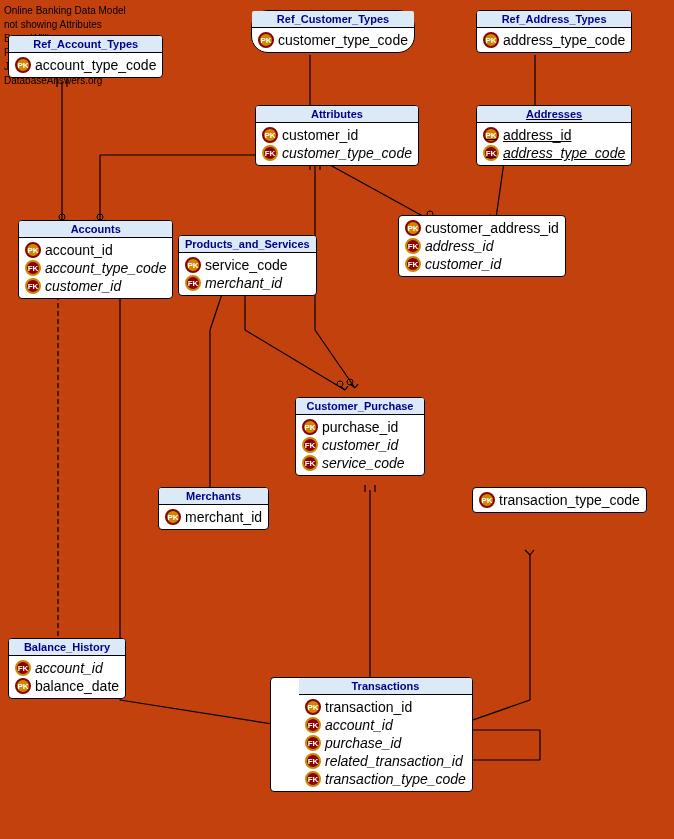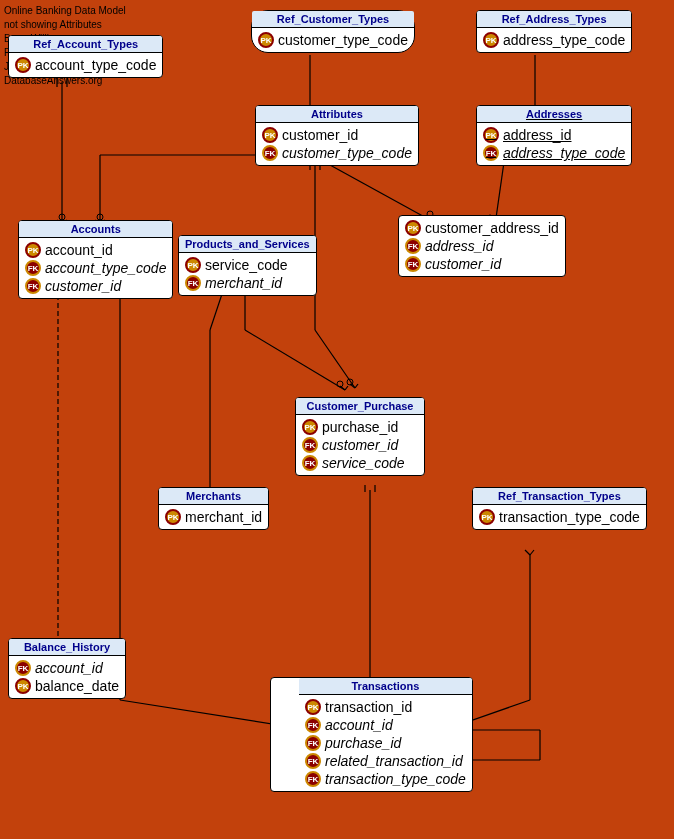--- a/index.html
+++ b/index.html
@@ -342,21 +342,20 @@
         <span class="field-name fk">customer_id</span>
       </div>
       <div class="field-row">
         <span class="pk-icon fk">FK</span>
         <span class="field-name fk">service_code</span>
       </div>
     </div>
   </div>
 
   <div class="entity-box" style="left:472px; top:487px; min-width:145px;">
-    <div class="entity-title">Ref_Transaction_Types</div>
     <div class="entity-body">
       <div class="field-row">
         <span class="pk-icon pk">PK</span>
         <span class="field-name">transaction_type_code</span>
       </div>
     </div>
   </div>
 
   <div class="entity-box" style="left:8px; top:638px; min-width:110px;">
     <div class="entity-title">Balance_History</div>

